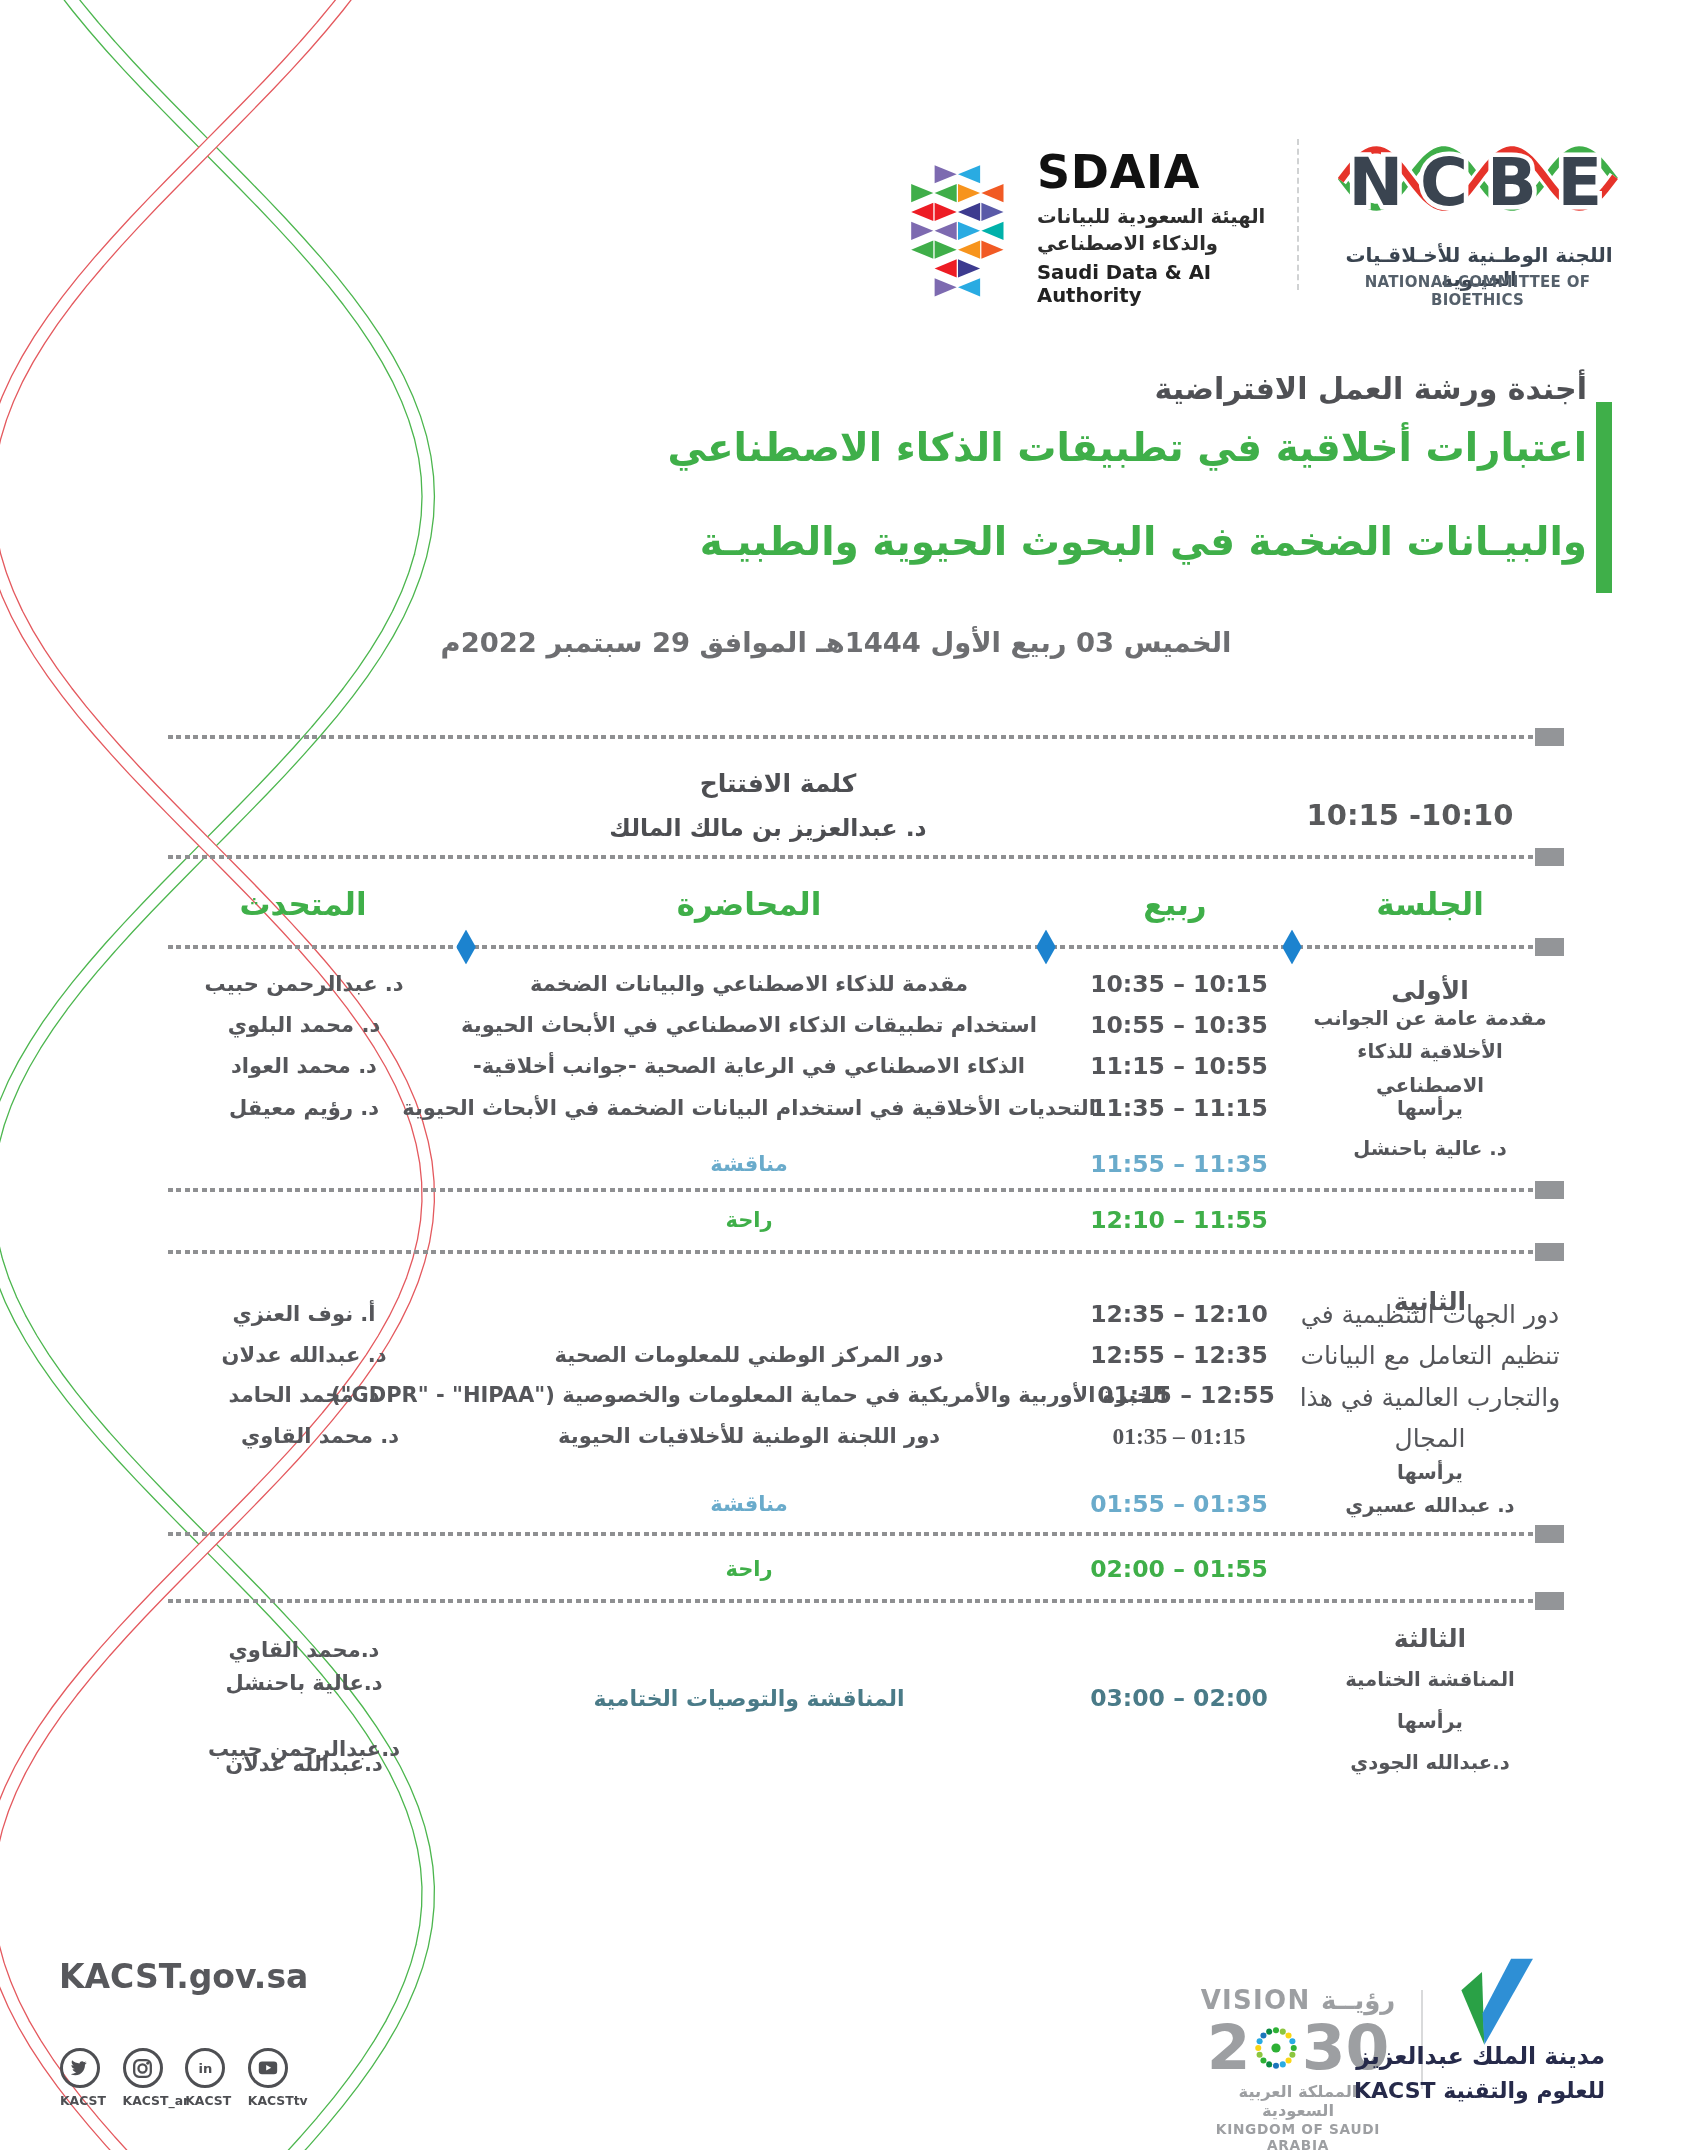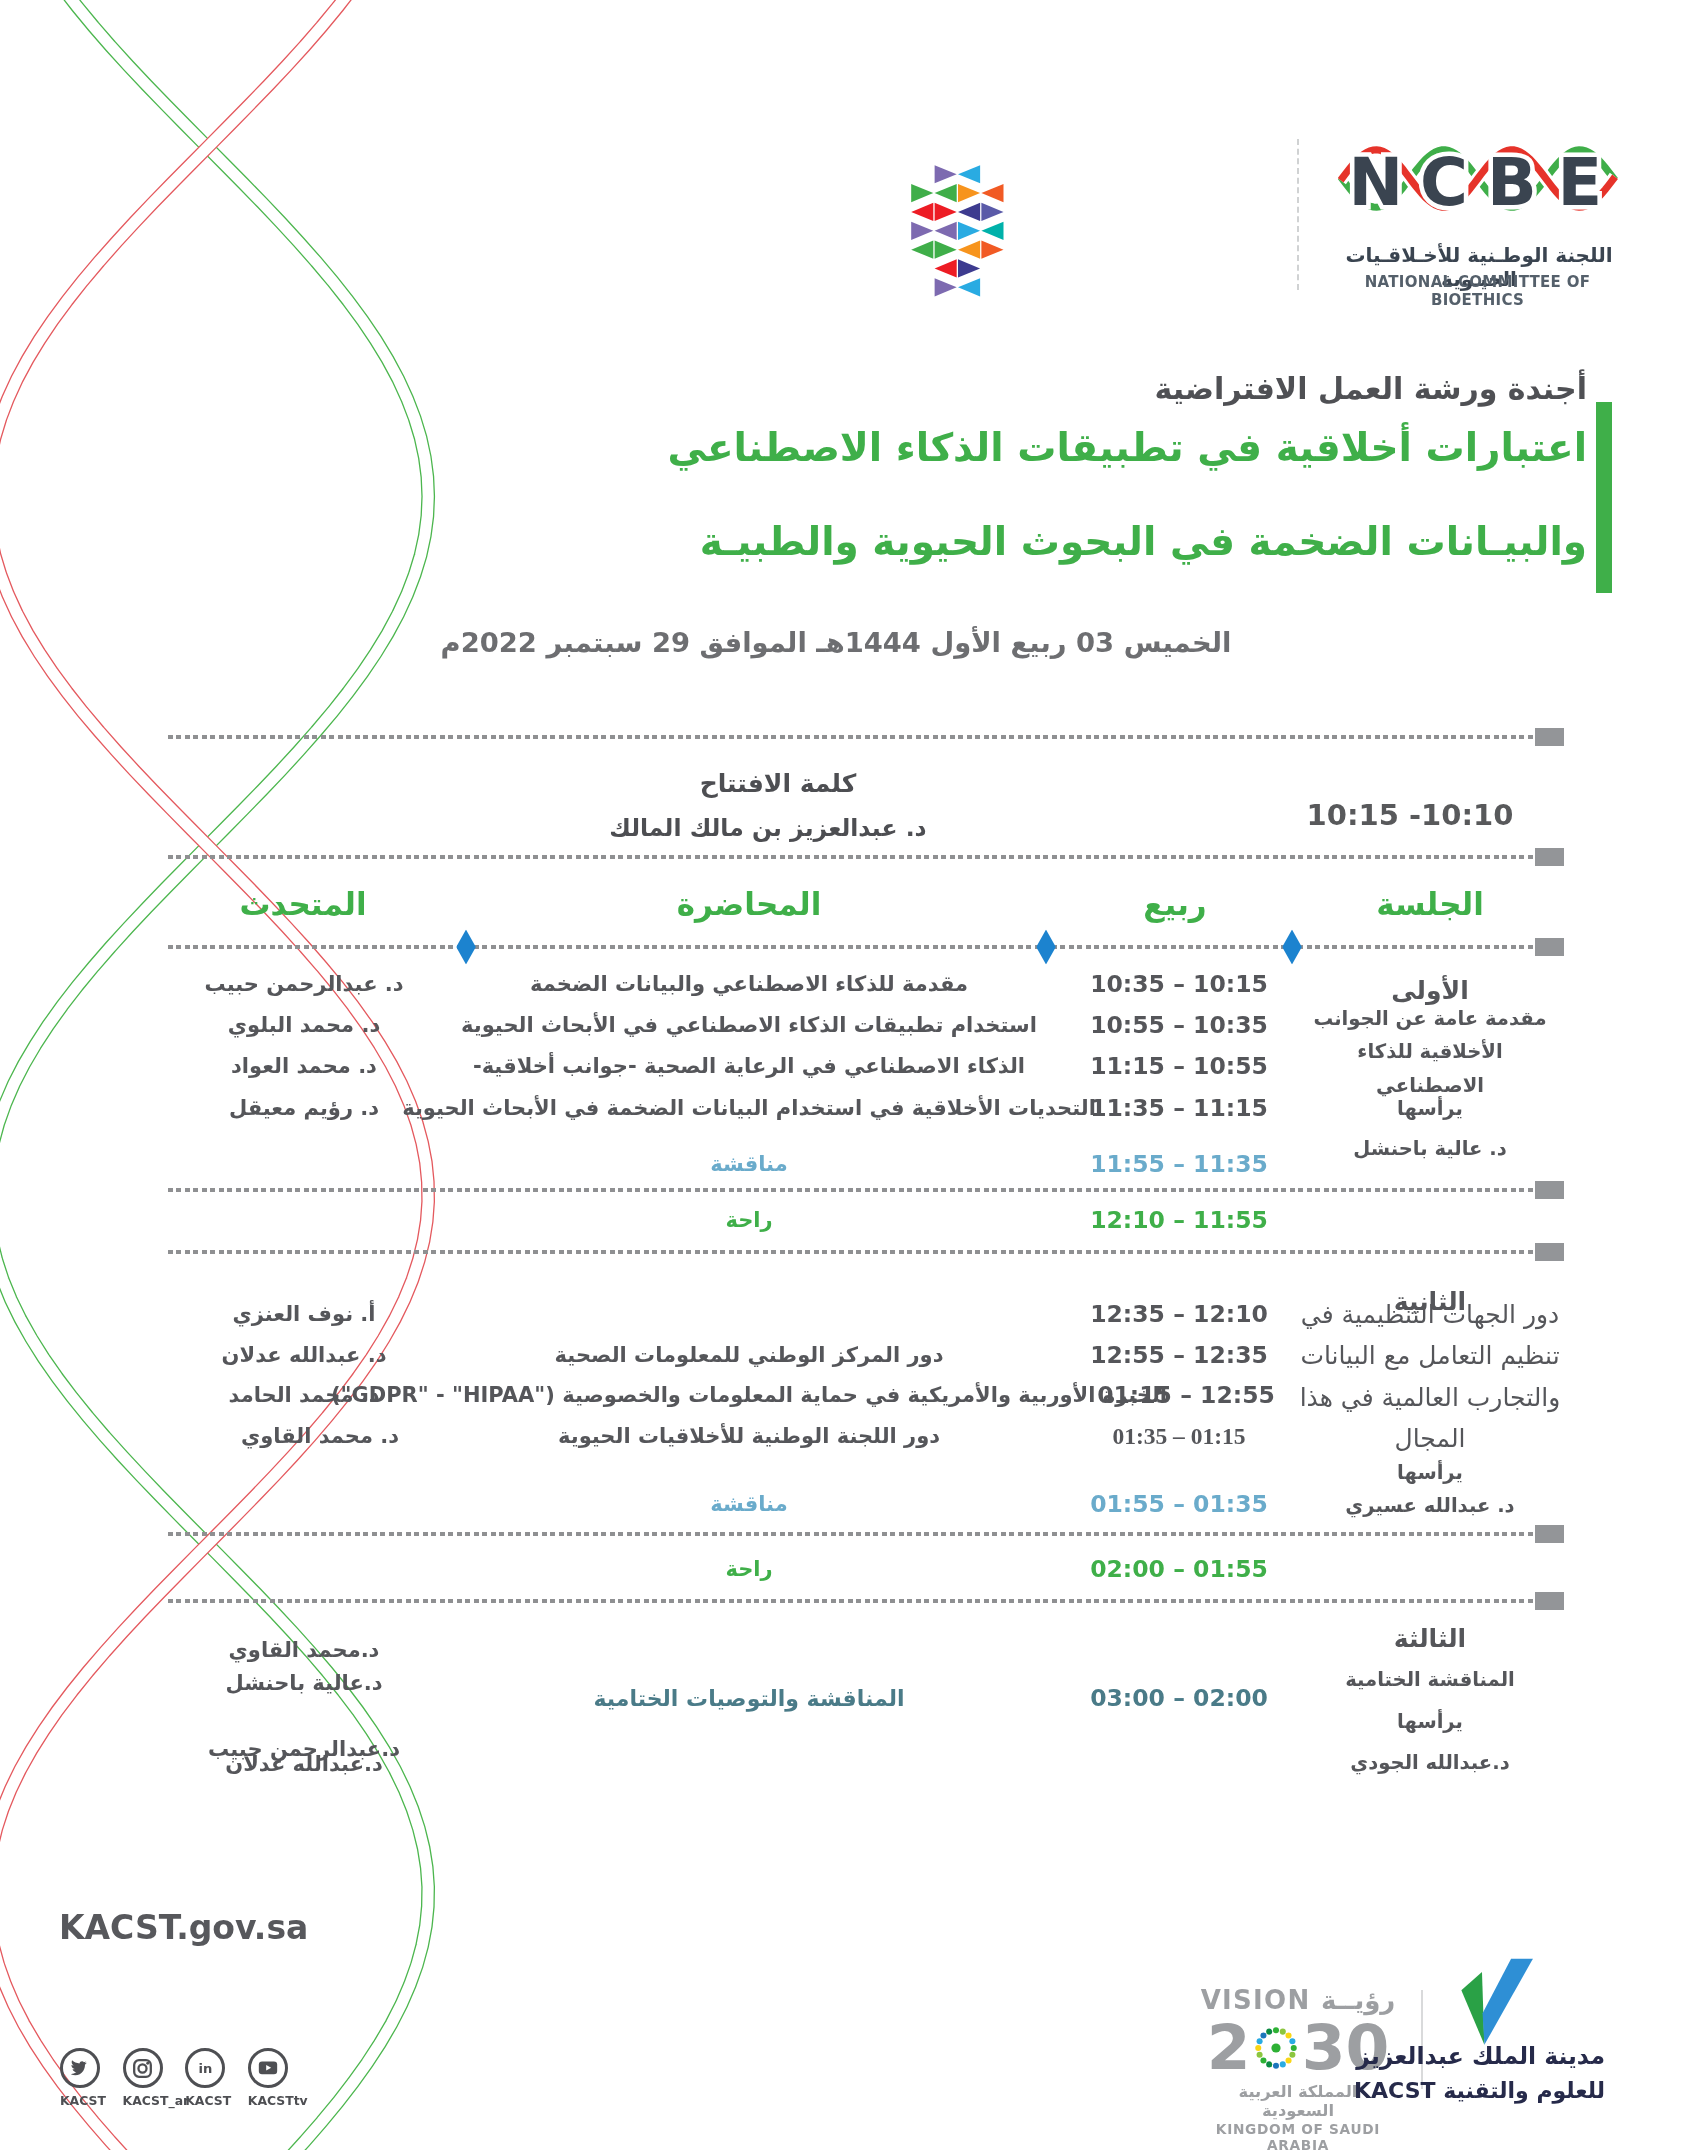--- a/index.html
+++ b/index.html
@@ -28,21 +28,21 @@
   .logo-divider{position:absolute;left:1297px;top:139px;height:151px;border-left:2.6px dashed #d0d2d3;}
   .vdivider{position:absolute;left:1421px;top:1990px;height:99px;border-left:2px solid #d9dadb;}
   
   .sdaia-text{position:absolute;left:1037px;top:145px;width:242px;direction:rtl;text-align:left;color:#1a1a1a;}
   .sdaia-name{font-size:46px;font-weight:800;letter-spacing:0.7px;direction:ltr;text-align:left;color:#111;}
   .sdaia-ar{font-size:19.6px;font-weight:700;color:#2d2d2d;line-height:1.35;margin-top:5.2px;}
   .sdaia-en{font-size:19.6px;font-weight:600;color:#222;direction:ltr;text-align:left;margin-top:3.9px;}
   .ncbe-ar{position:absolute;left:1342px;top:243px;width:274px;text-align:center;font-size:20px;font-weight:700;color:#3a4450;}
   .ncbe-en{position:absolute;left:1334px;top:273px;width:287px;text-align:center;font-size:15px;font-weight:600;color:#55606b;direction:ltr;letter-spacing:0.3px;}
   
-  .site{position:absolute;left:59px;top:1908px;font-size:33px;font-weight:600;color:#57585c;direction:ltr;}
+  .site{position:absolute;left:59px;top:1957px;font-size:33px;font-weight:600;color:#57585c;direction:ltr;}
   .social{position:absolute;left:60px;top:2048px;display:flex;gap:19.6px;direction:ltr;}
   .social .soc{width:43px;text-align:center;}
   .soc .circ{width:40px;height:40px;border:3.3px solid #4e4f53;border-radius:50%;box-sizing:border-box;
              display:flex;align-items:center;justify-content:center;}
   .soc .lab{font-size:12.4px;font-weight:700;color:#4e4f53;margin-top:5.2px;direction:ltr;}
   .vision{position:absolute;left:1200px;top:1985px;width:196px;text-align:center;color:#9d9fa2;direction:ltr;}
   .vision .vline{font-size:26px;font-weight:700;letter-spacing:1.3px;}
   .vision .year{display:flex;align-items:center;justify-content:center;gap:2.6px;font-size:63px;font-weight:800;line-height:1;margin-top:1.3px;}
   .vision .car{font-size:16.3px;font-weight:700;margin-top:2.6px;}
   .vision .cen{font-size:13.7px;font-weight:700;letter-spacing:0.7px;margin-top:1.3px;}
@@ -80,20 +80,28 @@
       <polygon points="80,122 80,150 114,136" fill="#29abe2"></polygon>
       <polygon points="114,151 114,179 80,165" fill="#f7941d"></polygon>
       <polygon points="80,180 80,208 114,194" fill="#3d3b8f"></polygon>
       <polygon points="114,209 114,237 80,223" fill="#29abe2"></polygon>
       <polygon points="150,64 150,92 116,78" fill="#f15a24"></polygon>
       <polygon points="116,93 116,121 150,107" fill="#5a5aa8"></polygon>
       <polygon points="150,122 150,150 116,136" fill="#00b1aa"></polygon>
       <polygon points="116,151 116,179 150,165" fill="#f15a24"></polygon>
     </svg>
 
+  <div class="sdaia-text">
+    <div class="sdaia-name">SDAIA</div>
+    <div class="sdaia-ar">
+      <div>الهيئة السعودية للبيانات</div>
+      <div>والذكاء الاصطناعي</div>
+    </div>
+    <div class="sdaia-en">Saudi Data &amp; AI Authority</div>
+  </div>
 
   <div class="logo-divider"></div>
 
   <svg id="ncbe-logo" class="abs ltr" style="left:1338px;top:138px;" width="281" height="98" viewBox="0 0 430 150">
     <g id="ncbe-dna">
         <path d="M4,59.3L9,66.0L14,72.5L19,78.8L24,84.8L29,90.2L34,94.9L39,98.9L44,102.1L49,104.4L54,105.7L59,106.0L64,105.3L69,103.6L74,101.0L79,97.4L84,93.1L89,88.1L94,82.4L99,76.4L104,69.9L109,63.3L114,56.7L119,50.2L124,43.9L129,38.1L134,32.8L139,28.2L144,24.3L149,21.3L154,19.3L159,18.2L164,18.1L169,19.0L174,20.9L179,23.7L184,27.4L189,31.8L194,37.0L199,42.7L204,48.9L209,55.4L214,62.0L219,68.6L224,75.1L229,81.3L234,87.0L239,92.2L244,96.6L249,100.3L254,103.1L259,105.0L264,105.9L269,105.8L274,104.7L279,102.7L284,99.7L289,95.8L294,91.2L299,85.9L304,80.1L309,73.8L314,67.3L319,60.7L324,54.1L329,47.6L334,41.6L339,35.9L344,30.9L349,26.6L354,23.0L359,20.4L364,18.7L369,18.0L374,18.3L379,19.6L384,21.9L389,25.1L394,29.1L399,33.8L404,39.2L409,45.2L414,51.5L419,58.0L424,64.7" fill="none" stroke="#ffffff" stroke-width="20"></path>
         <path d="M4,59.3L9,66.0L14,72.5L19,78.8L24,84.8L29,90.2L34,94.9L39,98.9L44,102.1L49,104.4L54,105.7L59,106.0L64,105.3L69,103.6L74,101.0L79,97.4L84,93.1L89,88.1L94,82.4L99,76.4L104,69.9L109,63.3L114,56.7L119,50.2L124,43.9L129,38.1L134,32.8L139,28.2L144,24.3L149,21.3L154,19.3L159,18.2L164,18.1L169,19.0L174,20.9L179,23.7L184,27.4L189,31.8L194,37.0L199,42.7L204,48.9L209,55.4L214,62.0L219,68.6L224,75.1L229,81.3L234,87.0L239,92.2L244,96.6L249,100.3L254,103.1L259,105.0L264,105.9L269,105.8L274,104.7L279,102.7L284,99.7L289,95.8L294,91.2L299,85.9L304,80.1L309,73.8L314,67.3L319,60.7L324,54.1L329,47.6L334,41.6L339,35.9L344,30.9L349,26.6L354,23.0L359,20.4L364,18.7L369,18.0L374,18.3L379,19.6L384,21.9L389,25.1L394,29.1L399,33.8L404,39.2L409,45.2L414,51.5L419,58.0L424,64.7" fill="none" stroke="#3fae49" stroke-width="11"></path>
         <path d="M4,64.7L9,58.0L14,51.5L19,45.2L24,39.2L29,33.8L34,29.1L39,25.1L44,21.9L49,19.6L54,18.3L59,18.0L64,18.7L69,20.4L74,23.0L79,26.6L84,30.9L89,35.9L94,41.6L99,47.6L104,54.1L109,60.7L114,67.3L119,73.8L124,80.1L129,85.9L134,91.2L139,95.8L144,99.7L149,102.7L154,104.7L159,105.8L164,105.9L169,105.0L174,103.1L179,100.3L184,96.6L189,92.2L194,87.0L199,81.3L204,75.1L209,68.6L214,62.0L219,55.4L224,48.9L229,42.7L234,37.0L239,31.8L244,27.4L249,23.7L254,20.9L259,19.0L264,18.1L269,18.2L274,19.3L279,21.3L284,24.3L289,28.2L294,32.8L299,38.1L304,43.9L309,50.2L314,56.7L319,63.3L324,69.9L329,76.4L334,82.4L339,88.1L344,93.1L349,97.4L354,101.0L359,103.6L364,105.3L369,106.0L374,105.7L379,104.4L384,102.1L389,98.9L394,94.9L399,90.2L404,84.8L409,78.8L414,72.5L419,66.0L424,59.3" fill="none" stroke="#ffffff" stroke-width="20"></path>
         <path d="M4,64.7L9,58.0L14,51.5L19,45.2L24,39.2L29,33.8L34,29.1L39,25.1L44,21.9L49,19.6L54,18.3L59,18.0L64,18.7L69,20.4L74,23.0L79,26.6L84,30.9L89,35.9L94,41.6L99,47.6L104,54.1L109,60.7L114,67.3L119,73.8L124,80.1L129,85.9L134,91.2L139,95.8L144,99.7L149,102.7L154,104.7L159,105.8L164,105.9L169,105.0L174,103.1L179,100.3L184,96.6L189,92.2L194,87.0L199,81.3L204,75.1L209,68.6L214,62.0L219,55.4L224,48.9L229,42.7L234,37.0L239,31.8L244,27.4L249,23.7L254,20.9L259,19.0L264,18.1L269,18.2L274,19.3L279,21.3L284,24.3L289,28.2L294,32.8L299,38.1L304,43.9L309,50.2L314,56.7L319,63.3L324,69.9L329,76.4L334,82.4L339,88.1L344,93.1L349,97.4L354,101.0L359,103.6L364,105.3L369,106.0L374,105.7L379,104.4L384,102.1L389,98.9L394,94.9L399,90.2L404,84.8L409,78.8L414,72.5L419,66.0L424,59.3" fill="none" stroke="#e6332a" stroke-width="11"></path>
       </g>

